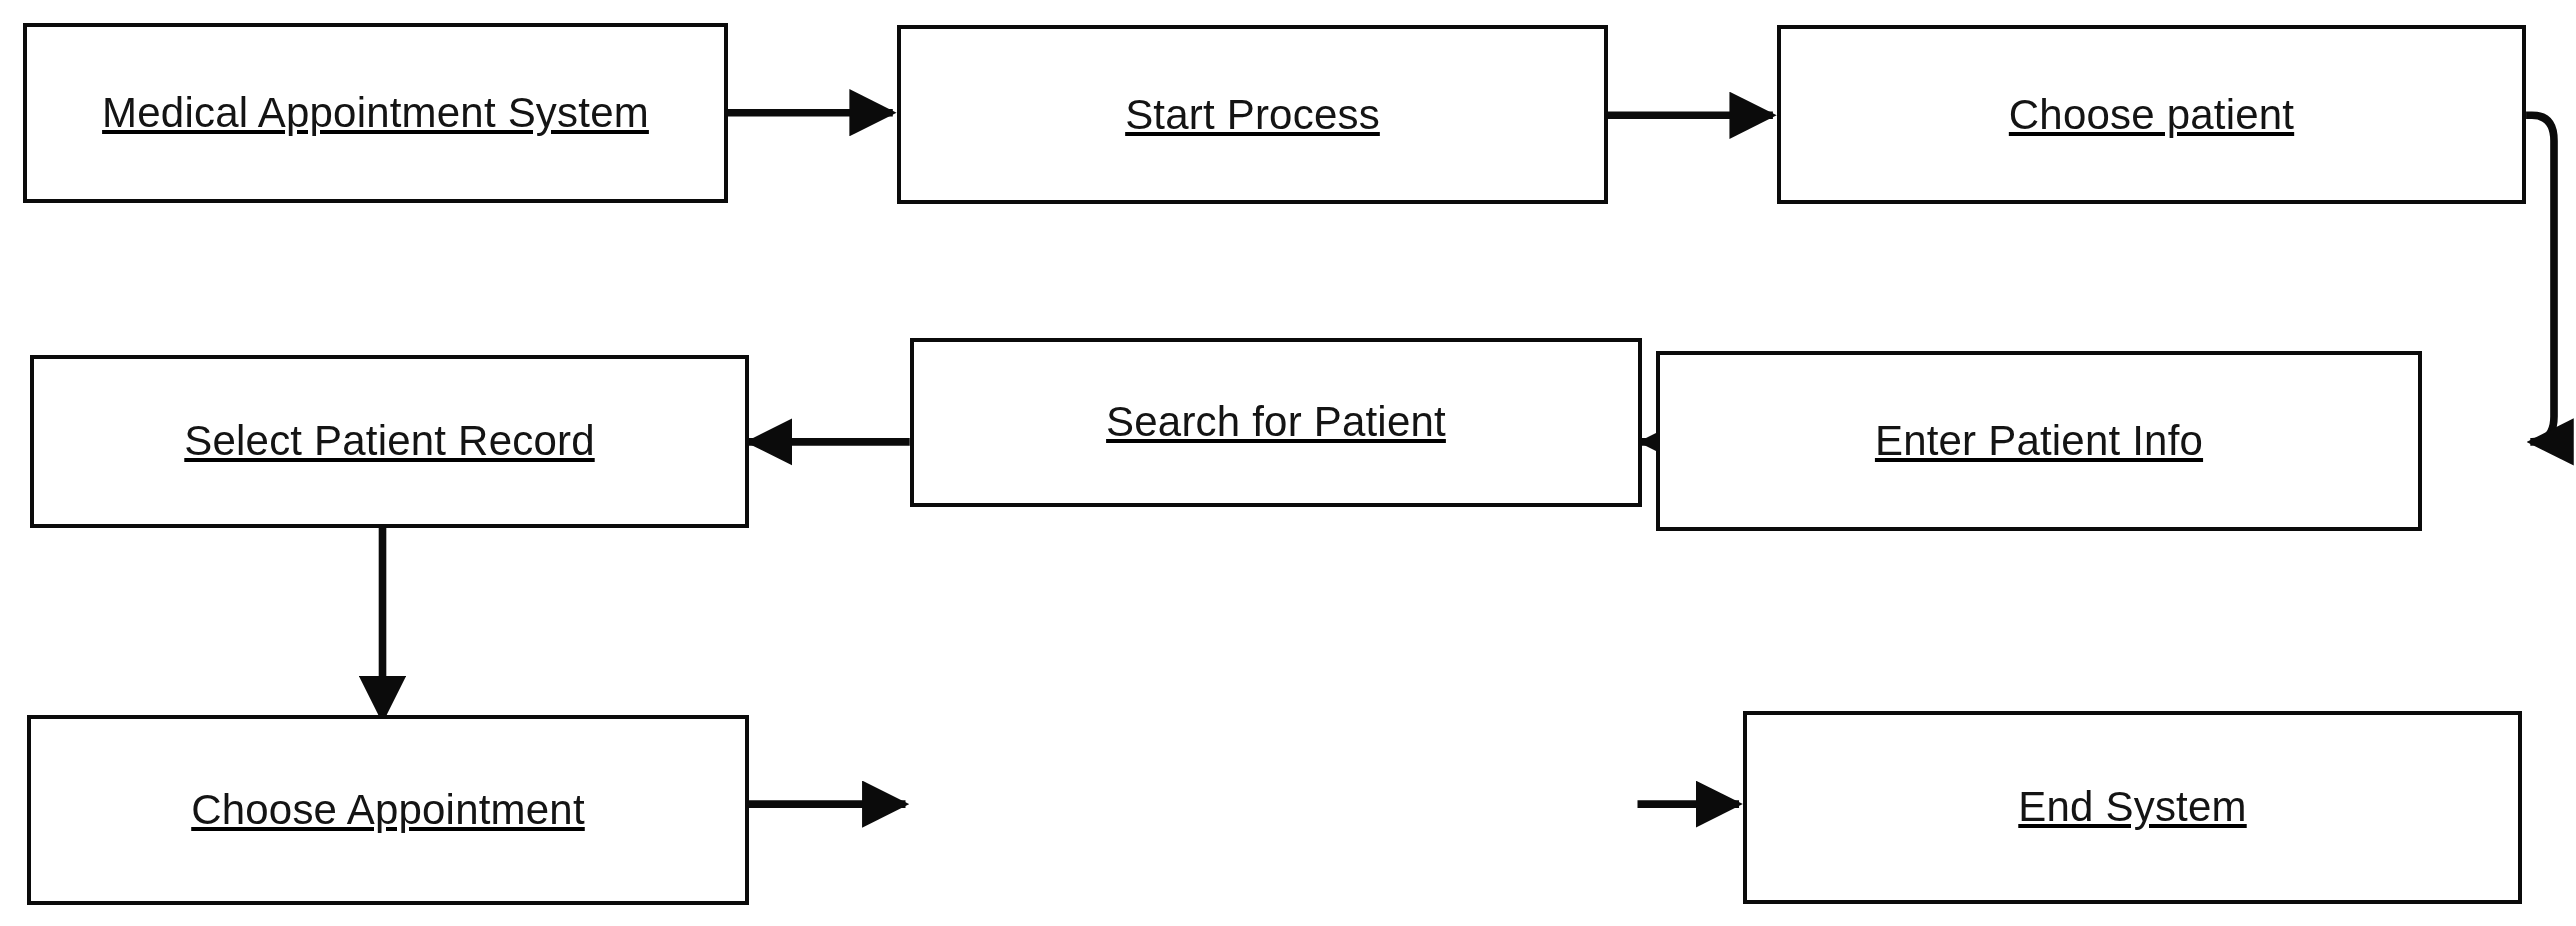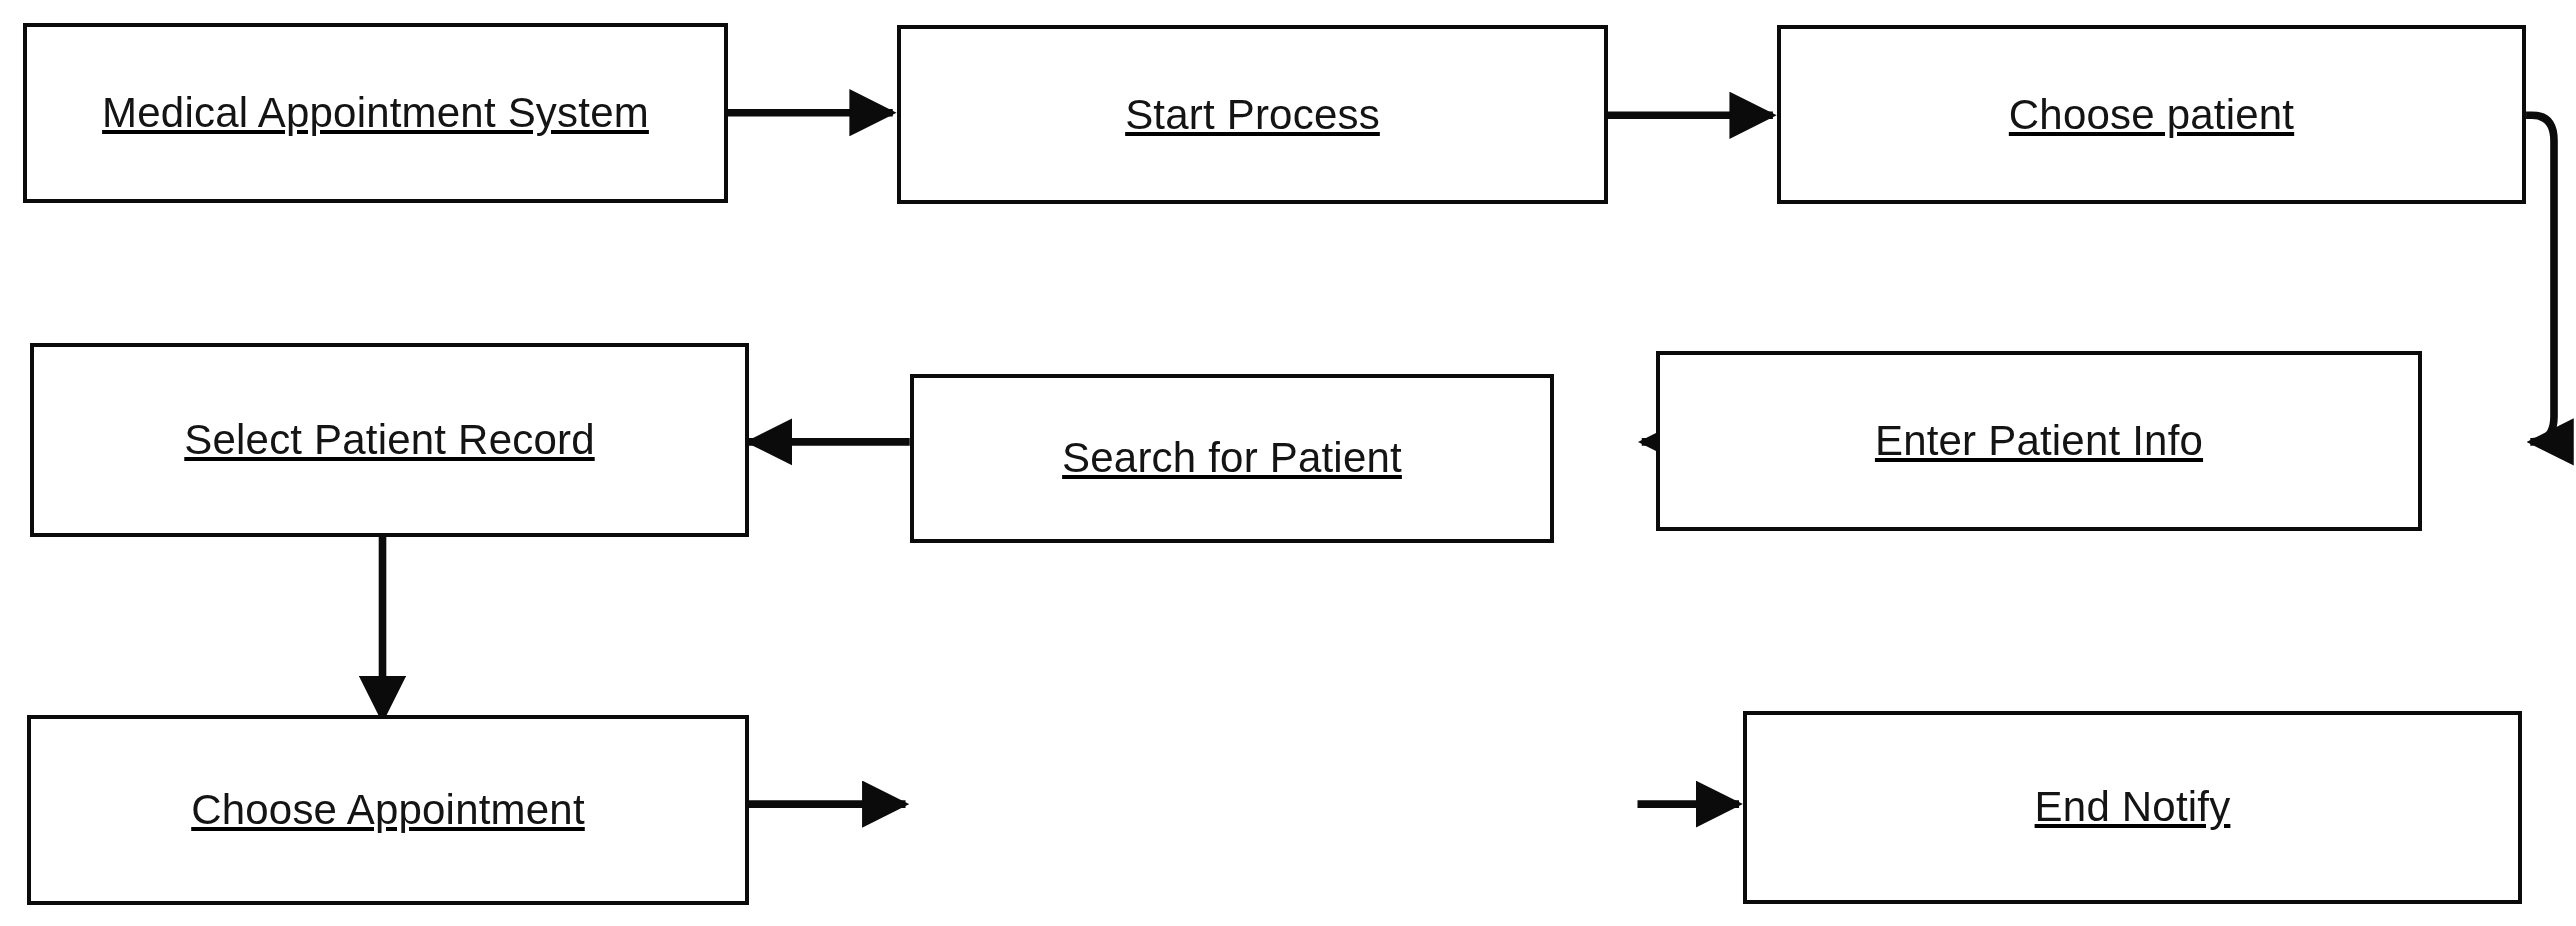--- a/index.html
+++ b/index.html
@@ -95,35 +95,35 @@
   </div>
 
   <div class="node" style="left:1777px; top:25.4px; width:749px; height:179px;">
     <span class="node-label">Choose patient</span>
   </div>
 
   <div class="node" style="left:897px; top:25.4px; width:711px; height:179px;">
     <span class="node-label">Start Process</span>
   </div>
 
-  <div class="node" style="left:30px; top:343px; width:719px; height:194px;">
+  <div class="node" style="left:30px; top:355px; width:719px; height:173px;">
     <span class="node-label">Select Patient Record</span>
   </div>
 
-  <div class="node" style="left:910px; top:374px; width:644px; height:169px;">
+  <div class="node" style="left:910px; top:338px; width:732px; height:169px;">
     <span class="node-label">Search for Patient</span>
   </div>
 
   <div class="node" style="left:1656px; top:351px; width:766px; height:180px;">
     <span class="node-label">Enter Patient Info</span>
   </div>
 
   <div class="node" style="left:27px; top:715px; width:722px; height:190px;">
     <span class="node-label">Choose Appointment</span>
   </div>
 
 
   <div class="node" style="left:1743px; top:711px; width:779px; height:193px;">
-    <span class="node-label">End Notify</span>
+    <span class="node-label">End System</span>
   </div>
 
 </div>
 
 
 </body></html>

